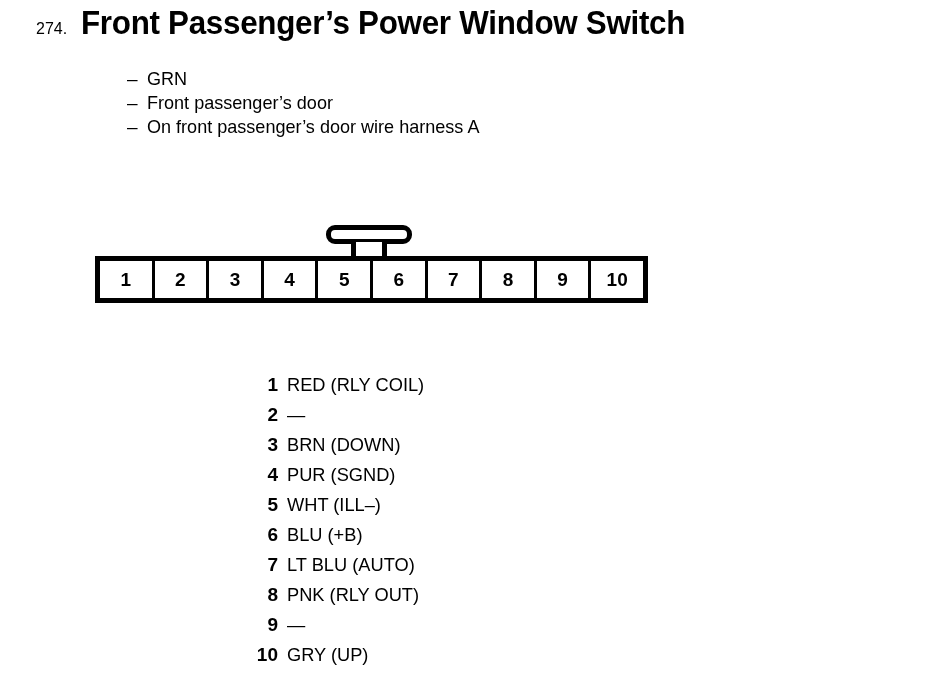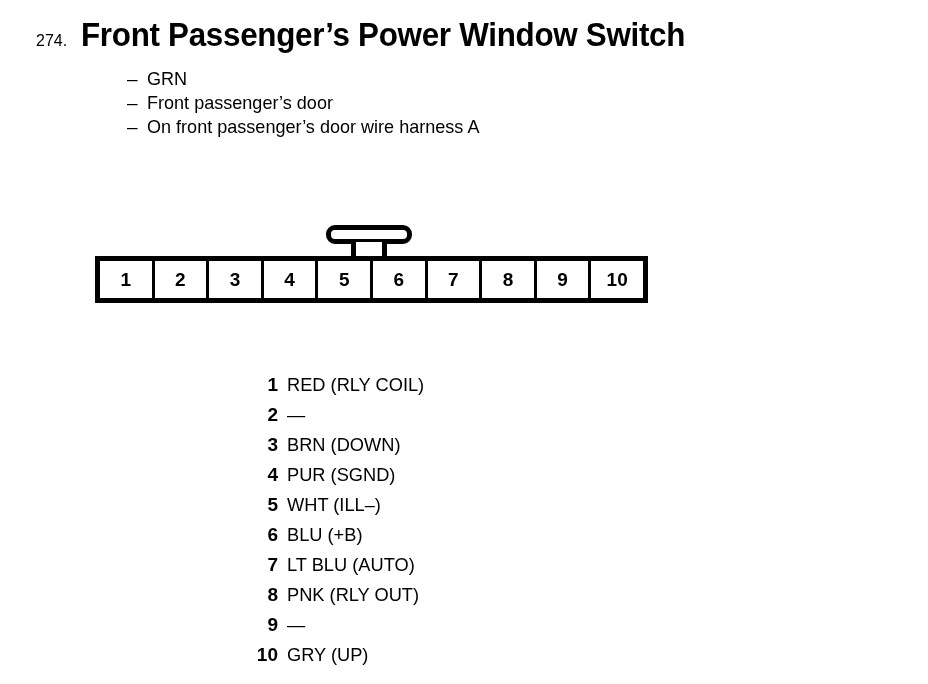--- a/index.html
+++ b/index.html
@@ -13,21 +13,21 @@
     position: relative;
     font-family: "Liberation Sans", sans-serif;
     color: #000000;
     overflow: hidden;
   }
 
   
   #title-row {
     position: absolute;
     left: 36px;
-    top: 16px;
+    top: 4px;
     display: flex;
     align-items: baseline;
     white-space: nowrap;
   }
   #title-text {
     font-size: 33px;
     font-weight: bold;
     letter-spacing: -0.3px;
     margin-left: 14px;
     transform: scaleX(0.95);

